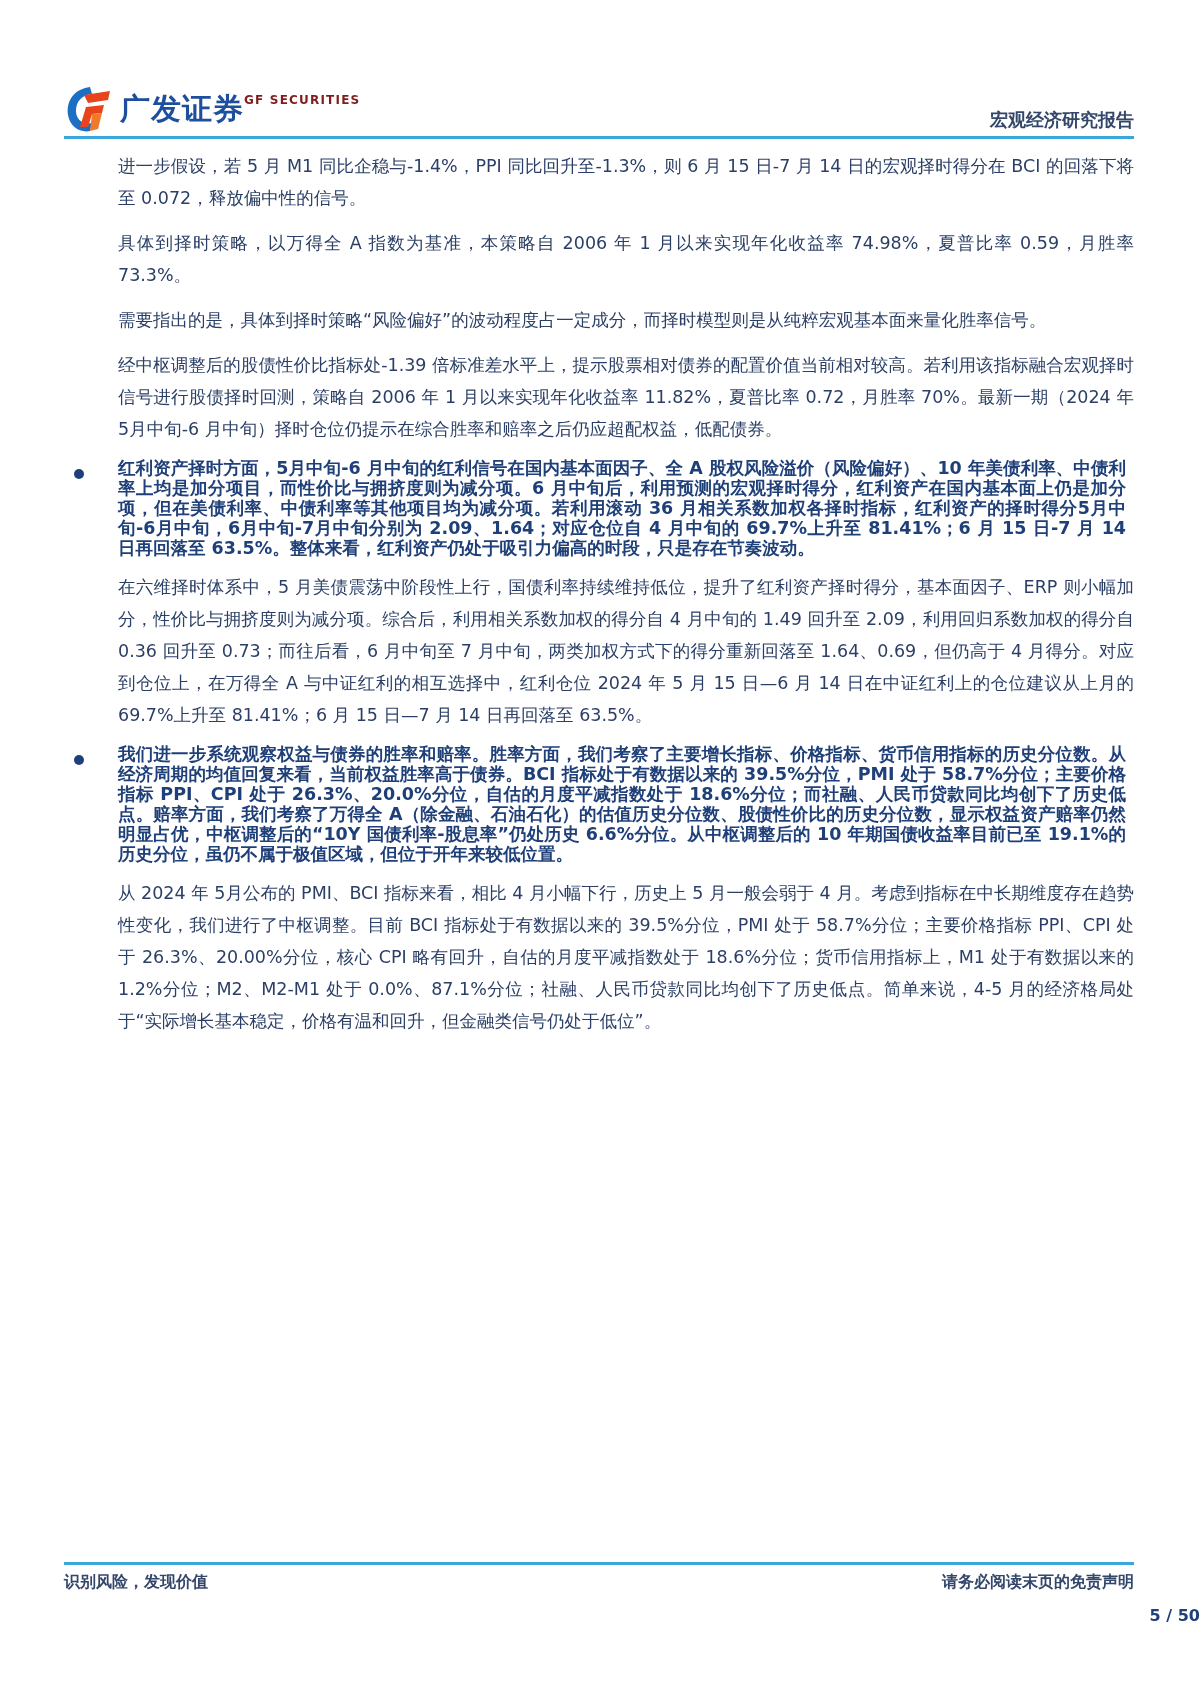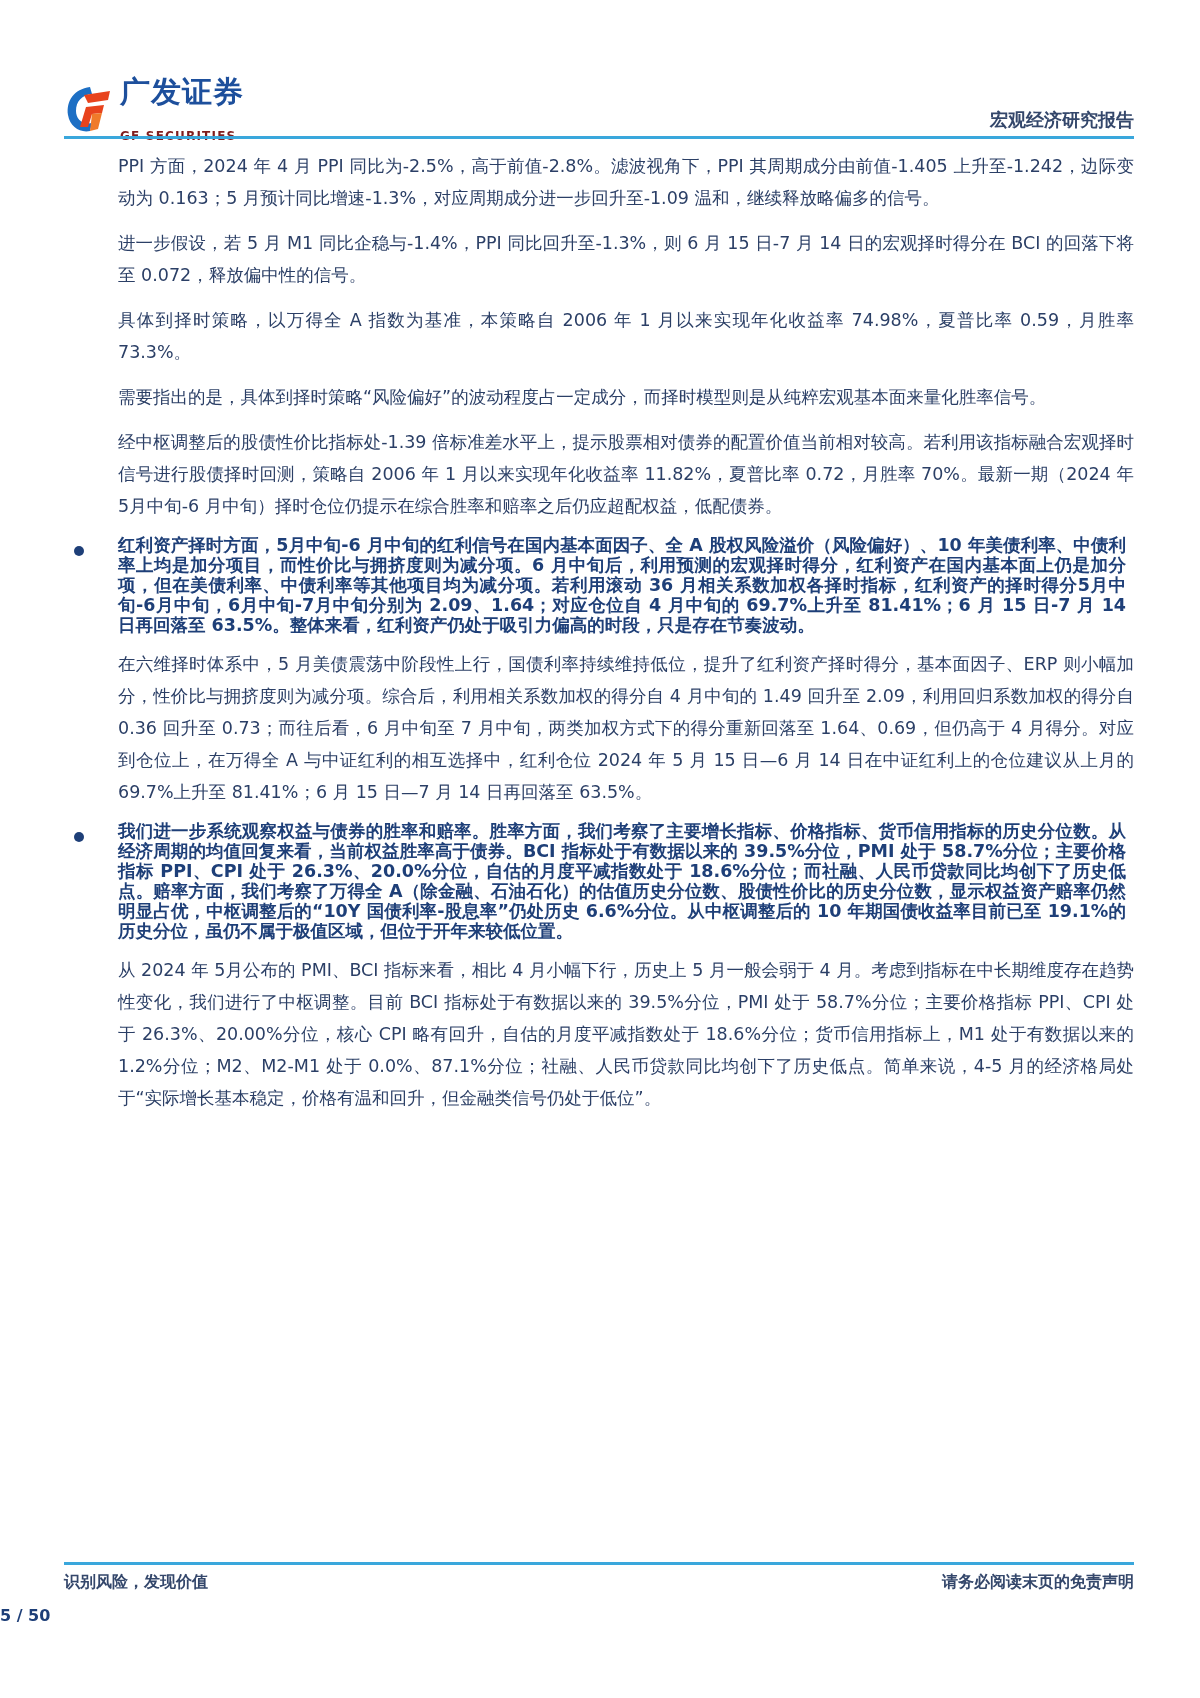--- a/index.html
+++ b/index.html
@@ -10,21 +10,21 @@
     }
     .header {
       position: absolute; left: 64px; top: 80px; width: 1070px; height: 60px;
     }
     .logo {
       position: absolute; left: 0; top: 0; height: 58px; display: flex; align-items: center;
     }
     .logo-mark {
       width: 48px; height: 52px; position: relative; margin-right: 8px;
     }
-    .logo-text { display: flex; flex-direction: column; justify-content: center; gap: 21px; }
+    .logo-text { display: flex; flex-direction: row; justify-content: center; }
     .logo-cn {
       font-size: 30px; font-weight: bold; color: #1d4f9c; letter-spacing: 1px; line-height: 32px;
     }
     .logo-en {
       font-size: 12px; font-weight: bold; color: #7f1d1d; letter-spacing: 1.2px; line-height: 14px;
     }
     .header-title {
       position: absolute; right: 0; top: 28px; font-size: 18px; color: #34476b; font-weight: bold; text-align: center;
     }
     .header-rule {
@@ -48,21 +48,21 @@
     .footer-rule {
       position: absolute; left: 64px; top: 1562px; width: 1070px; height: 3px; background: #3aa7dc;
     }
     .footer-left {
       position: absolute; left: 64px; top: 1572px; font-size: 16px; font-weight: bold; color: #34476b;
     }
     .footer-right {
       position: absolute; right: 66px; top: 1572px; font-size: 16px; font-weight: bold; color: #34476b;
     }
     .page-num {
-      position: absolute; left: 0; width: 1200px; text-align: left; top: 1606px;
+      position: absolute; left: 0; width: 1200px; text-align: right; top: 1606px;
       font-size: 16px; font-weight: bold; color: #1e3f78;
     }
   </style>
 </head>
 <body>
 
 <div class="header">
   <div class="logo">
     <div class="logo-mark">
       <svg width="48" height="52" viewBox="0 0 48 52">
@@ -75,21 +75,20 @@
     <div class="logo-text">
       <span class="logo-cn">广发证券</span>
       <span class="logo-en">GF SECURITIES</span>
     </div>
   </div>
   <div class="header-title">宏观经济研究报告</div>
 </div>
 <div class="header-rule"></div>
 
 <div class="content">
-  <p class="para">PPI 方面，2024 年 4 月 PPI 同比为-2.5%，高于前值-2.8%。滤波视角下，PPI 其周期成分由前值-1.405 上升至-1.242，边际变动为 0.163；5 月预计同比增速-1.3%，对应周期成分进一步回升至-1.09 温和，继续释放略偏多的信号。</p>
   <p class="para">进一步假设，若 5 月 M1 同比企稳与-1.4%，PPI 同比回升至-1.3%，则 6 月 15 日-7 月 14 日的宏观择时得分在 BCI 的回落下将至 0.072，释放偏中性的信号。</p>
   <p class="para">具体到择时策略，以万得全 A 指数为基准，本策略自 2006 年 1 月以来实现年化收益率 74.98%，夏普比率 0.59，月胜率 73.3%。</p>
   <p class="para">需要指出的是，具体到择时策略“风险偏好”的波动程度占一定成分，而择时模型则是从纯粹宏观基本面来量化胜率信号。</p>
   <p class="para">经中枢调整后的股债性价比指标处-1.39 倍标准差水平上，提示股票相对债券的配置价值当前相对较高。若利用该指标融合宏观择时信号进行股债择时回测，策略自 2006 年 1 月以来实现年化收益率 11.82%，夏普比率 0.72，月胜率 70%。最新一期（2024 年 5月中旬-6 月中旬）择时仓位仍提示在综合胜率和赔率之后仍应超配权益，低配债券。</p>
 
   <div class="bullet-para">
     <span class="bullet-dot"></span>
     <span>红利资产择时方面，5月中旬-6 月中旬的红利信号在国内基本面因子、全 A 股权风险溢价（风险偏好）、10 年美债利率、中债利率上均是加分项目，而性价比与拥挤度则为减分项。6 月中旬后，利用预测的宏观择时得分，红利资产在国内基本面上仍是加分项，但在美债利率、中债利率等其他项目均为减分项。若利用滚动 36 月相关系数加权各择时指标，红利资产的择时得分5月中旬-6月中旬，6月中旬-7月中旬分别为 2.09、1.64；对应仓位自 4 月中旬的 69.7%上升至 81.41%；6 月 15 日-7 月 14 日再回落至 63.5%。整体来看，红利资产仍处于吸引力偏高的时段，只是存在节奏波动。</span>
   </div>
   <p class="para">在六维择时体系中，5 月美债震荡中阶段性上行，国债利率持续维持低位，提升了红利资产择时得分，基本面因子、ERP 则小幅加分，性价比与拥挤度则为减分项。综合后，利用相关系数加权的得分自 4 月中旬的 1.49 回升至 2.09，利用回归系数加权的得分自 0.36 回升至 0.73；而往后看，6 月中旬至 7 月中旬，两类加权方式下的得分重新回落至 1.64、0.69，但仍高于 4 月得分。对应到仓位上，在万得全 A 与中证红利的相互选择中，红利仓位 2024 年 5 月 15 日—6 月 14 日在中证红利上的仓位建议从上月的 69.7%上升至 81.41%；6 月 15 日—7 月 14 日再回落至 63.5%。</p>

